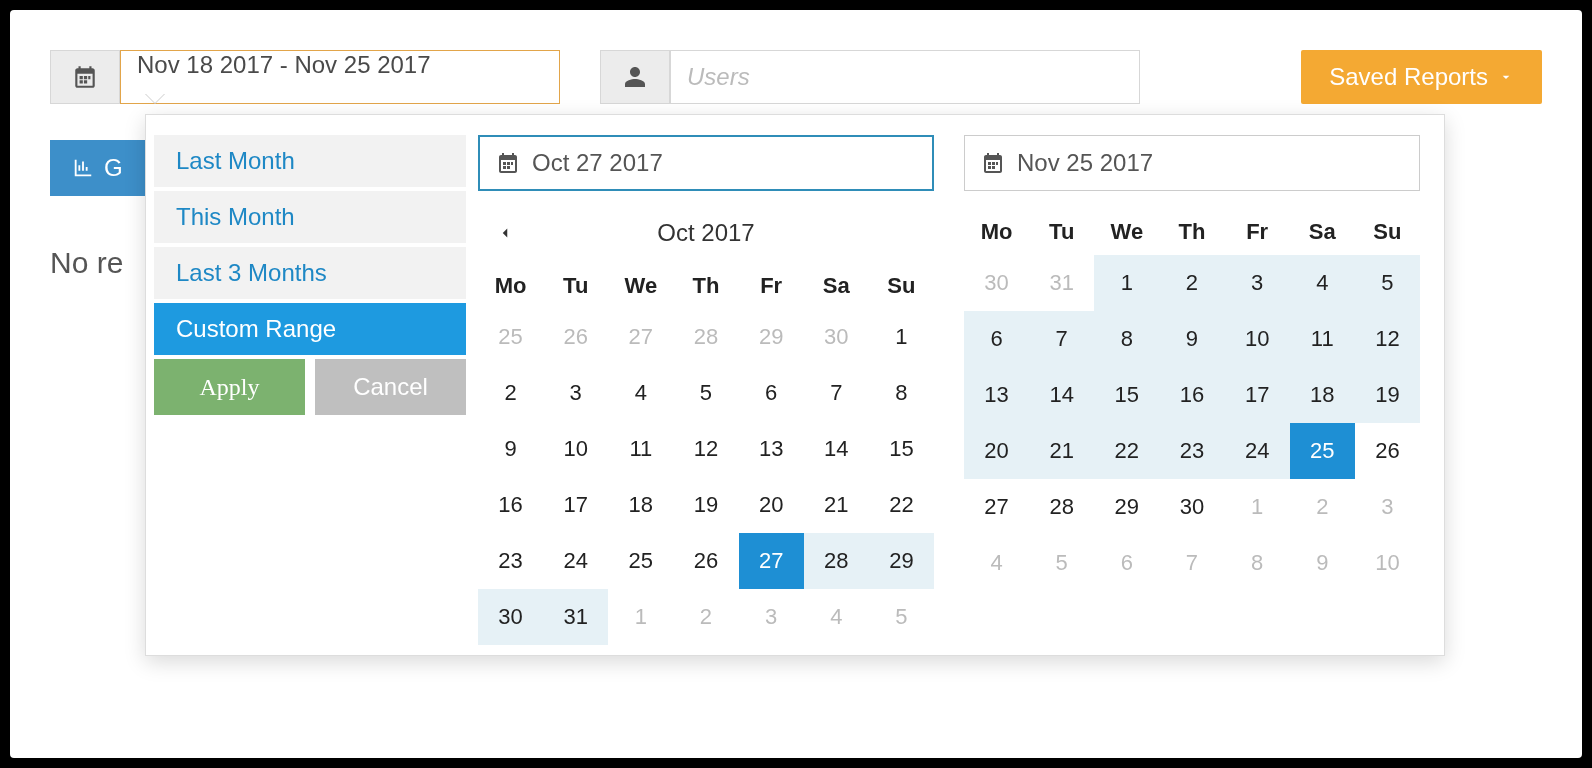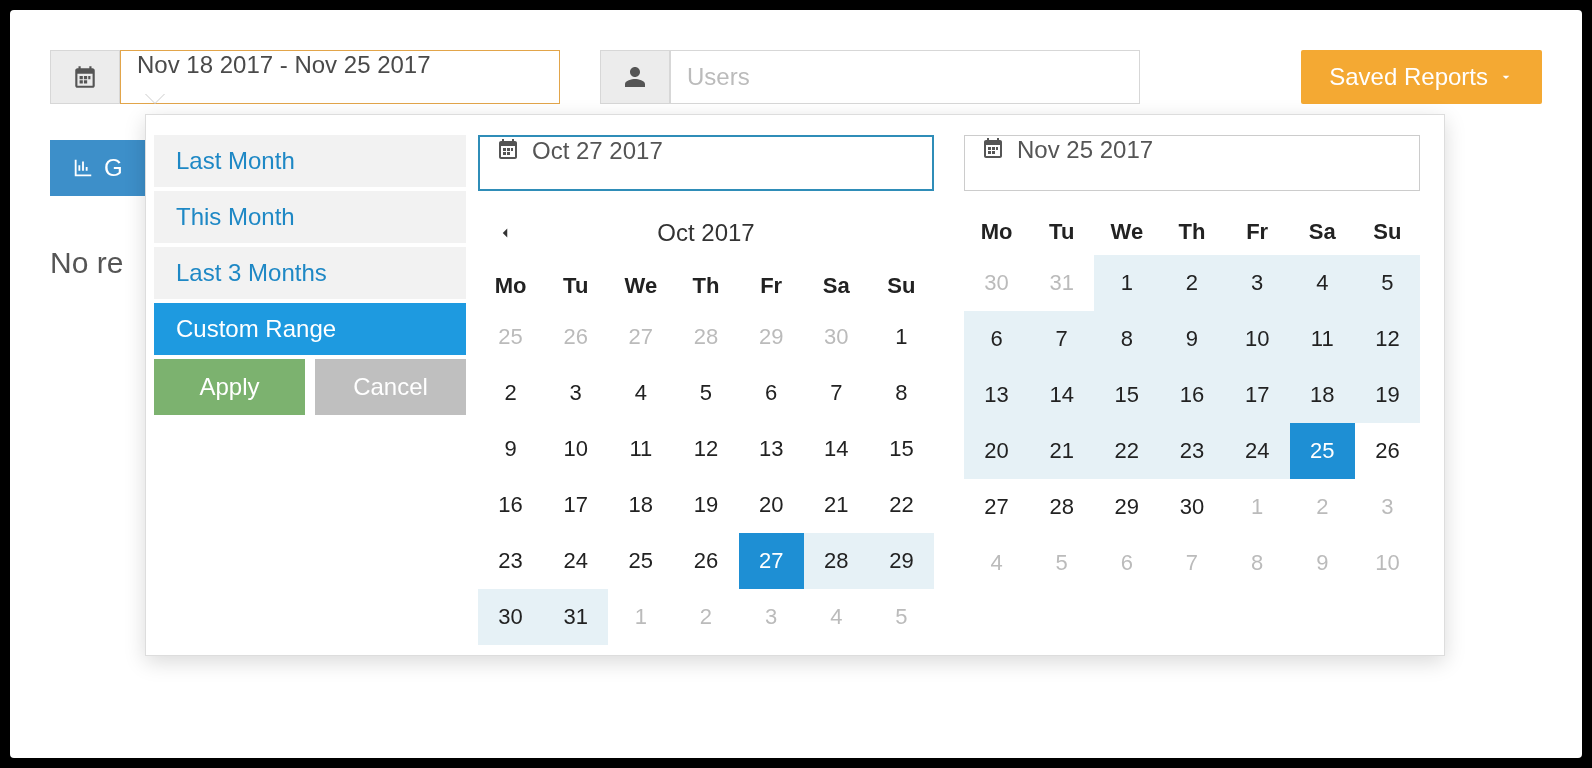--- a/index.html
+++ b/index.html
@@ -4,35 +4,35 @@
 <style>
 * { box-sizing: border-box; margin: 0; padding: 0; font-family: -apple-system, "Helvetica Neue", Arial, sans-serif; }
 html, body { width: 1592px; height: 768px; }
 body { background: #000; padding: 10px; }
 .outer { background: #fff; width: 100%; height: 100%; border-radius: 4px; padding: 40px; position: relative; }
 .top-row { display: flex; align-items: center; gap: 0; }
 .icon-btn { width: 70px; height: 54px; background: #ececec; border: 1px solid #d7d7d7; display: flex; align-items: center; justify-content: center; font-size: 24px; color: #555; }
 .date-input { width: 440px; height: 54px; border: 1px solid #e2a54a; padding: 0 16px; font-size: 24px; color: #4a4a4a; background: #fff; position: relative; }
 .date-input::after { content:''; position:absolute; left:24px; bottom:-10px; border:10px solid transparent; border-top-color:#fff; filter: drop-shadow(0 1px 0 #ccc); }
 .spacer { width: 40px; }
-.user-input { width: 470px; height: 54px; border: 1px solid #d7d7d7; padding: 0 16px; font-size: 24px; color: #bbb; display:flex; align-items:center; }
+.user-input { width: 470px; height: 54px; border: 1px solid #d7d7d7; padding: 0 16px; font-size: 24px; color: #bbb; display:flex; align-items:center;font-style:italic; }
 .saved-reports { margin-left: auto; height: 54px; background: #f4a933; color: #fff; font-size: 24px; padding: 0 28px; border: none; display: flex; align-items: center; gap: 10px; border-radius: 2px; }
 .behind { position: absolute; left: 40px; top: 130px; display: flex; align-items: center; gap: 20px; }
 .gbtn { background: #3d8fc9; color: #fff; font-size: 24px; padding: 14px 22px; display:flex; align-items:center; gap:10px; }
 .no-re { font-size: 30px; color: #555; margin-top: 50px; }
 .popup { position: absolute; left: 135px; top: 104px; width: 1300px; background: #fff; border: 1px solid #ddd; box-shadow: 0 6px 20px rgba(0,0,0,0.15); display: flex; padding: 0; }
 .presets { width: 320px; padding: 20px 0 20px 8px; }
 .preset-item { padding: 12px 22px; font-size: 24px; color: #1e88c5; background: #f2f2f2; margin: 0 0 4px 0; cursor: pointer; }
 .preset-item.active { background: #1e9ae0; color: #fff; }
 .action-row { display: flex; gap: 10px; margin-top: 4px; padding: 0 0 0 0; }
-.apply-btn { flex: 1; background: #7cb26f; color: #fff; font-size: 24px; padding: 14px 0; border: none; }
+.apply-btn { flex: 1; background: #7cb26f; color: #fff; font-size: 24px; padding: 14px 0; border: none; font-family: Liberation Serif, serif; }
 .cancel-btn { flex: 1; background: #bfbfbf; color: #fff; font-size: 24px; padding: 14px 0; border: none; }
 .calendars { flex: 1; display: flex; gap: 30px; padding: 20px 24px 10px 12px; }
 .cal { flex: 1; }
-.cal-input { display:flex; align-items:flex-start; gap:12px; height:56px; border:1px solid #ccc; padding:0 16px; font-size:24px; color:#555; margin-bottom:18px; }
+.cal-input { display:flex; align-items:center; gap:12px; height:56px; border:1px solid #ccc; padding:0 16px; font-size:24px; color:#555; margin-bottom:18px; }
 .cal-input.focused { border: 2px solid #2f8db8; }
 .cal-header { display:flex; align-items:center; justify-content:center; position:relative; height:48px; font-size:24px; color:#333; margin-bottom:6px; }
 .cal-nav { position:absolute; font-size:24px; color:#333; cursor:pointer; padding:6px 12px; }
 .cal-nav.prev { left:6px; }
 .cal-nav.next { right:6px; }
 table.cal-grid { width:100%; border-collapse:collapse; table-layout:fixed; }
 table.cal-grid th { font-weight:600; font-size:22px; color:#222; padding:10px 0; }
 table.cal-grid td { text-align:center; font-size:22px; color:#222; padding:0; }
 table.cal-grid td .cell { display:flex; align-items:center; justify-content:center; height:56px; }
 td.off .cell { color:#bbb; }

